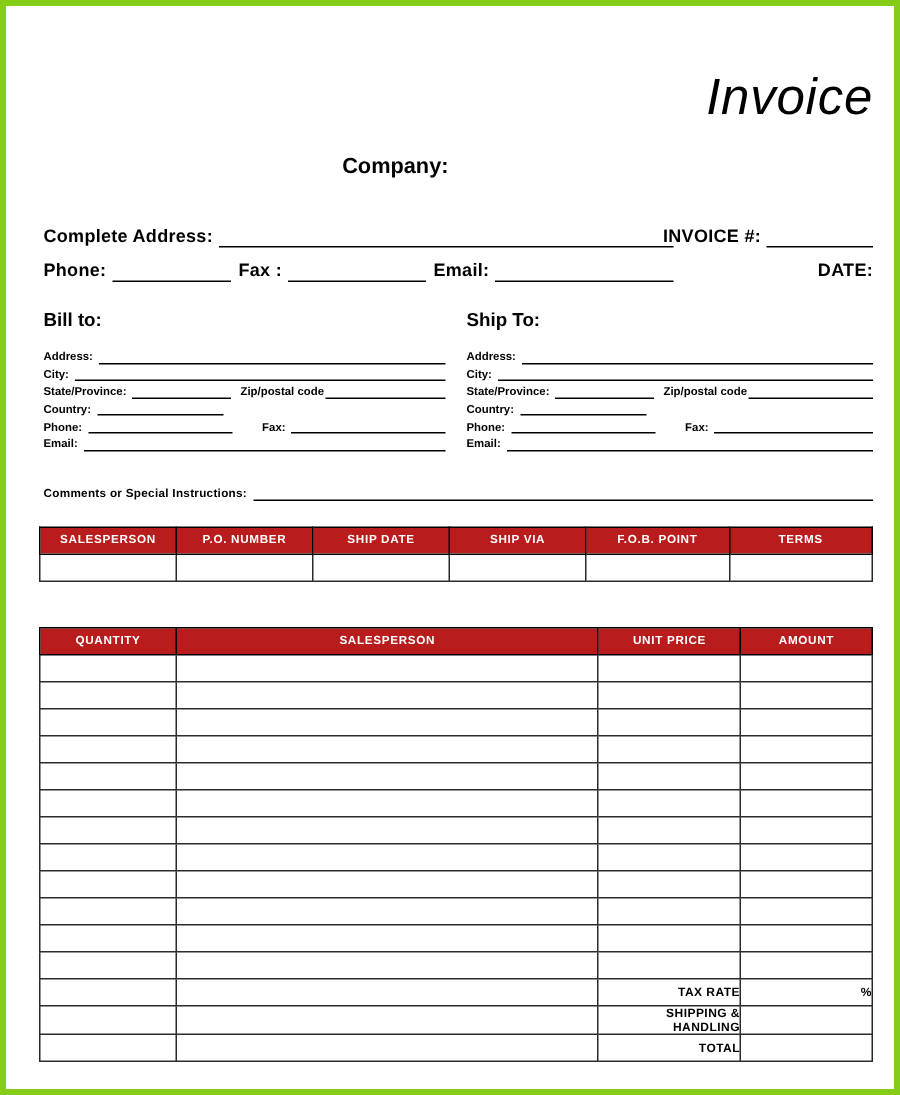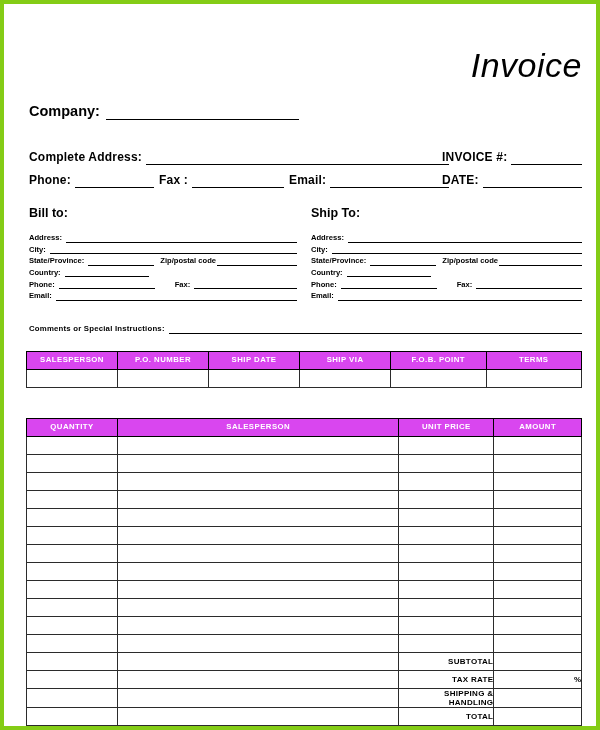--- a/index.html
+++ b/index.html
@@ -42,20 +42,21 @@
   }
 
   
   .company-row {
     position: absolute;
     left: 3px;
     top: 100px;
     display: flex;
     align-items: flex-end;
     width: 270px;
+    flex-direction: column;
   }
   .company-label {
     font-size: 14.5px;
     font-weight: bold;
     color: #000;
     white-space: nowrap;
     line-height: 1.1;
   }
   .company-fill {
     flex: 1;
@@ -128,21 +129,21 @@
   .comments .lbl { font-size: 7.8px; }
   .comments .fill { flex: 1; }
 
   
   table.inv {
     position: absolute;
     border-collapse: collapse;
     table-layout: fixed;
   }
   table.inv th {
-    background: #d946ef;
+    background: #b91c1c;
     color: #ffffff;
     font-size: 7.8px;
     font-weight: bold;
     letter-spacing: 0.45px;
     text-align: center;
     padding: 4px 2px 4px 2px;
     border: 1.6px solid #000000;
     line-height: 1.1;
   }
   table.inv td {
@@ -215,21 +216,21 @@
     <div class="lblrow" style="left:133px; top:170px; width:125px;">
       <span class="lbl">Fax :</span>
       <span class="fill" style="flex:1;"></span>
     </div>
 
     <div class="lblrow" style="left:263px; top:170px; width:160px;">
       <span class="lbl">Email:</span>
       <span class="fill" style="flex:1;"></span>
     </div>
 
-    <div class="lblrow" style="left:416px; top:170px; width:140px;">
+    <div class="lblrow" style="left:416px; top:170px; width:140px;flex-direction:column;">
       <span class="lbl">DATE:</span>
       <span class="fill" style="flex:1;"></span>
     </div>
 
     <div class="sec-head" style="left:3px; top:203px;">Bill to:</div>
     <div class="addr-block" style="left:3px; top:227px;">
 
       <div class="addr-line">
         <span class="addr-lbl">Address:</span>
         <span class="addr-fill" style="flex:1;"></span>
@@ -425,26 +426,20 @@
             <td></td>
             <td></td>
             <td></td>
             <td></td>
           </tr>
         </tbody>
       <tbody>
           <tr>
             <td></td>
             <td></td>
-            <td class="tot-label">SUBTOTAL</td>
-            <td class="tot-amount"></td>
-          </tr>
-          <tr>
-            <td></td>
-            <td></td>
             <td class="tot-label">TAX RATE</td>
             <td class="tot-amount">%</td>
           </tr>
           <tr>
             <td></td>
             <td></td>
             <td class="tot-label">SHIPPING &amp; HANDLING</td>
             <td class="tot-amount"></td>
           </tr>
           <tr>

